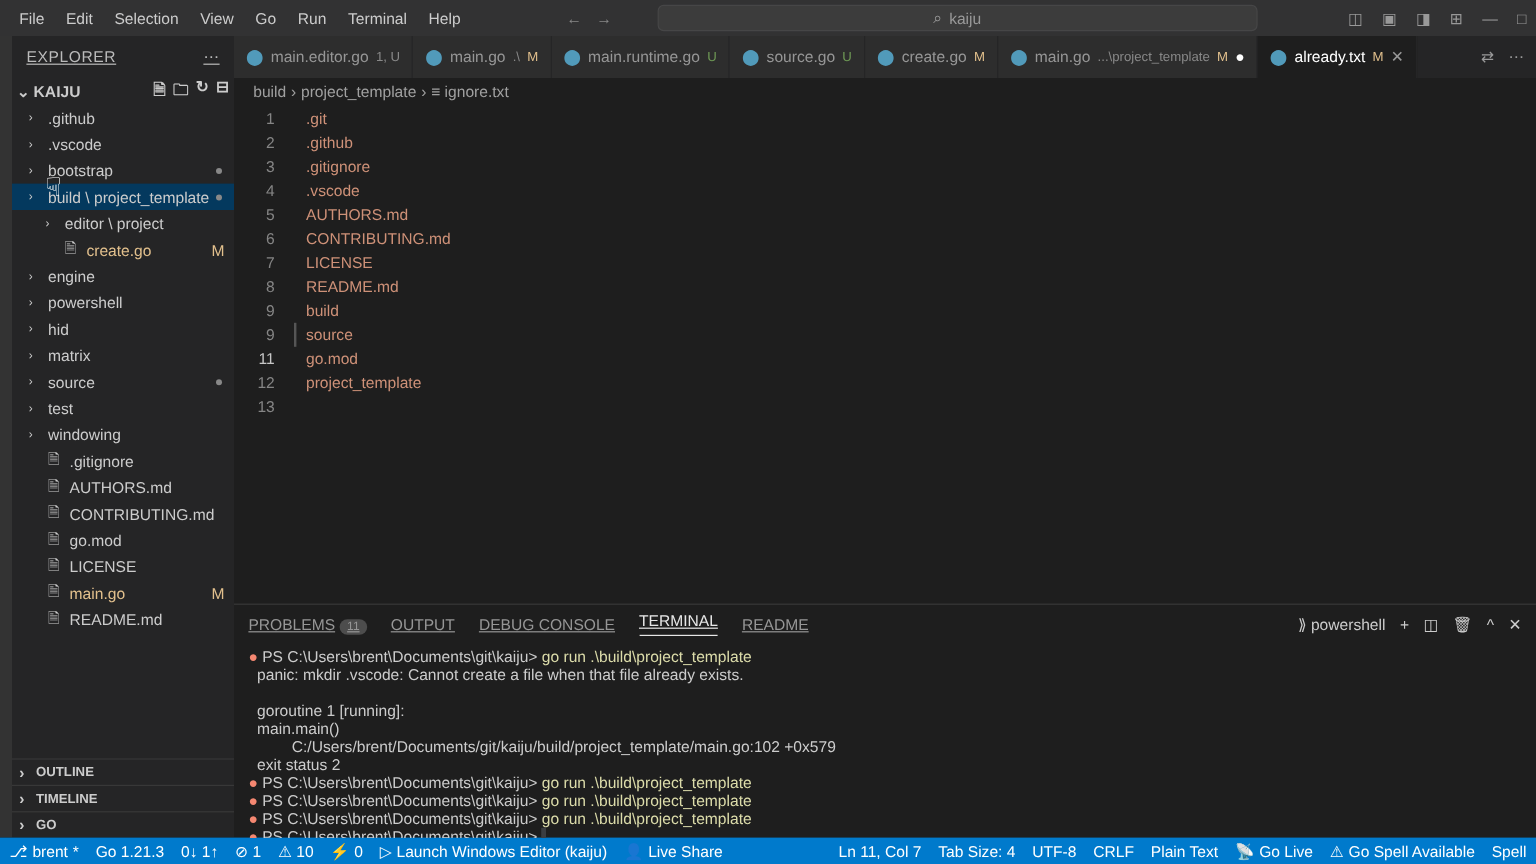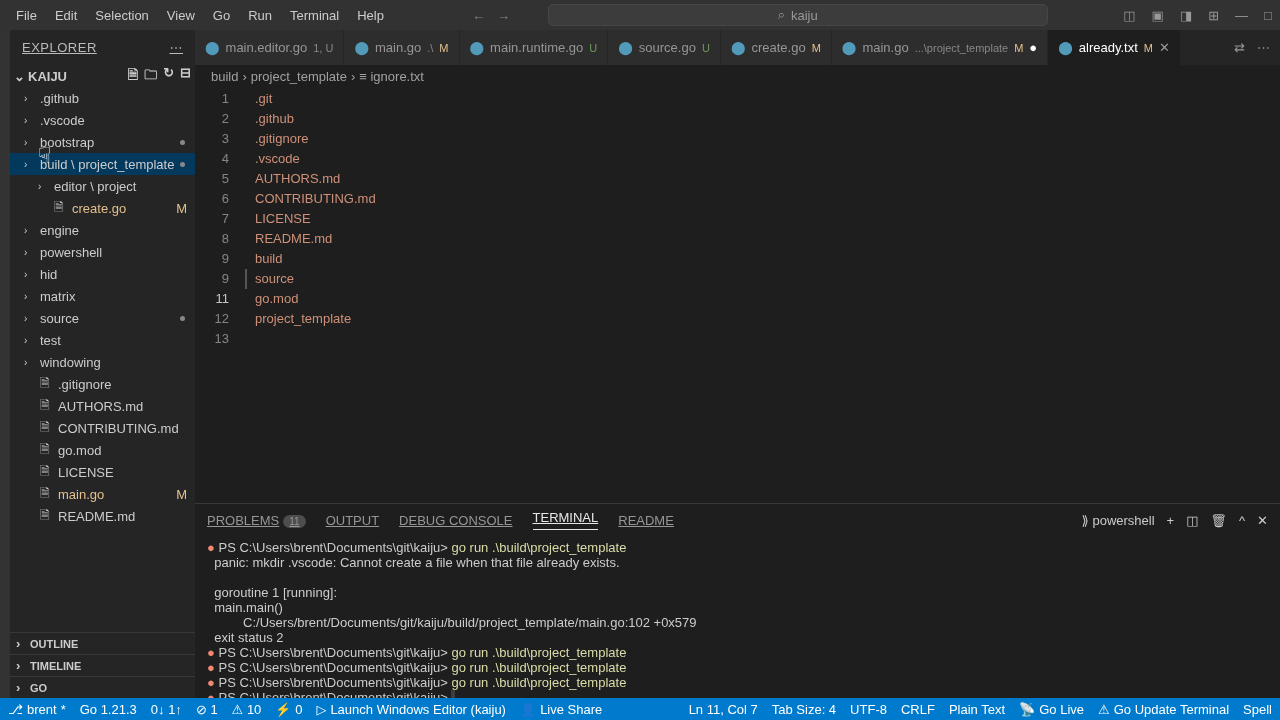--- a/index.html
+++ b/index.html
@@ -323,18 +323,18 @@
   <span class="item">⚡ 0</span>
   <span class="item">▷ <span>Launch Windows Editor (kaiju)</span></span>
   <span class="item">👤 <span>Live Share</span></span>
   <div class="right">
     <span class="item">Ln 11, Col 7</span>
     <span class="item">Tab Size: 4</span>
     <span class="item">UTF-8</span>
     <span class="item">CRLF</span>
     <span class="item">Plain Text</span>
     <span class="item">📡 <span>Go Live</span></span>
-    <span class="item">⚠ <span>Go Update Terminal</span></span>
+    <span class="item">⚠ <span>Go Spell Available</span></span>
     <span class="item">Spell</span>
   </div>
 </div>
 
 <div class="cursor-hand">☟</div>
 
 </body></html>

